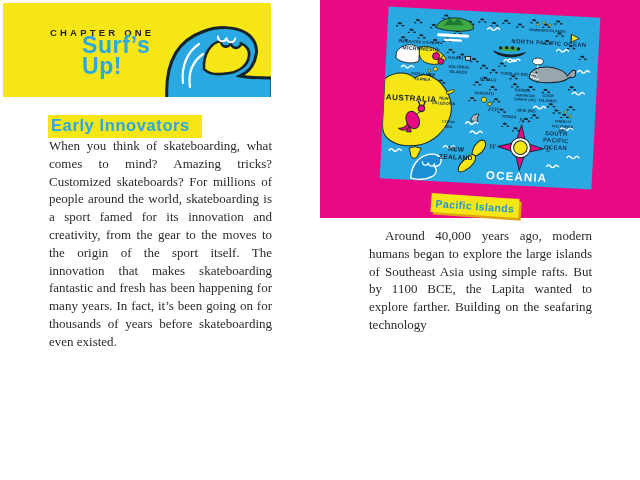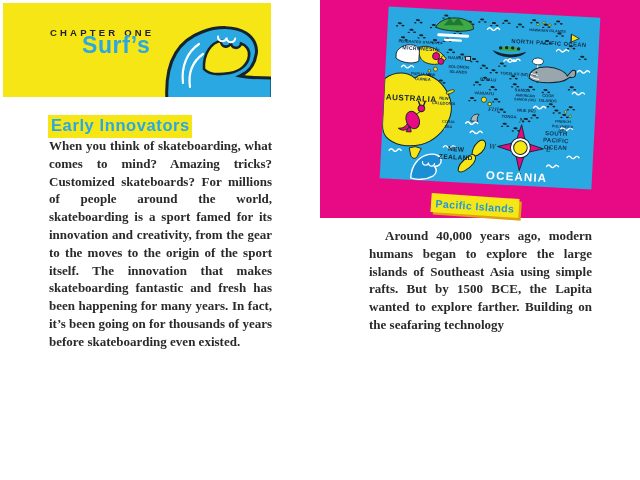--- a/index.html
+++ b/index.html
@@ -8,25 +8,25 @@
   
   .left-page{position:absolute;left:0;top:0;width:320px;height:480px;background:#fff;}
   .yellow-header{position:absolute;left:3px;top:3px;width:268px;height:94px;background:#F6E616;overflow:hidden;}
   .chapter-label{position:absolute;left:47px;top:24px;font-size:9.5px;font-weight:bold;
                  letter-spacing:3.2px;color:#222222;}
   .big-title{position:absolute;left:47px;top:32px;font-size:23px;line-height:21px;font-weight:bold;
              color:#29A8E1;letter-spacing:0.6px;margin-left:32px;}
   .wave-svg{position:absolute;right:0;bottom:0;width:114px;height:72px;display:block;}
   .section-heading{position:absolute;left:48px;top:115px;display:inline-block;background:#F6E616;
                    color:#29A8E1;font-size:16.5px;font-weight:bold;letter-spacing:0.6px;
-                   padding:1px 2px 3px 3px;}
+                   padding:1px 12px 3px 3px;}
   .body-text{position:absolute;left:49px;top:137px;width:223px;
              font-family:"Liberation Serif",serif;font-size:13px;line-height:17.8px;
              color:#2a2a2a;text-align:justify;}
-  .body-text p{margin:0;font-weight:bold;}
+  .body-text p{margin:0;}
   .body-text p.indent{text-indent:16px;}
   .page-footer{position:absolute;top:455px;font-size:7px;font-weight:bold;letter-spacing:1.3px;color:#232323;}
   .footer-left{left:33px;}
   .footer-left .num{margin-right:10px;}
   .footer-right{right:32px;}
   .footer-right .num{margin-left:10px;}
   
   .right-page{position:absolute;left:320px;top:0;width:320px;height:480px;background:#fff;}
   .magenta-block{position:absolute;left:0;top:0;width:320px;height:218px;background:#E70A84;}
   .map{position:absolute;left:64px;top:12px;width:212px;height:172px;background:#29A8E1;
@@ -47,20 +47,21 @@
 </head>
 <body>
 
 <div class="spread">
 
   <div class="left-page">
     <div class="yellow-header">
       <div class="chapter-label">CHAPTER ONE</div>
       <div class="big-title">
         <div>Surf’s</div>
+        <div>Up!</div>
       </div>
       <svg class="wave-svg" viewBox="0 0 112 72">
         <path d="M9,76 C7,46 14,18 44,7 C59,1 77,1 88,8 C96,13 100,22 98,30 C96,42 89,48 82,51 C91,53 100,53 114,53 L114,76 Z" fill="#29A8E1" stroke="#15232b" stroke-width="3"></path>
         <path d="M46,44 C45,28 54,17 63,16 a5,5 0 0 0 10,1.2 a5,5 0 0 0 10,1.2 C88,20 92,25 91,31 C90,40 82,46 72,48 C61,50 51,50 46,44 Z" fill="#F6E616" stroke="#15232b" stroke-width="2.6"></path>
         <path d="M60,11.5 a4.3,4.3 0 0 0 8.6,1 a4.3,4.3 0 0 0 8.6,1" fill="none" stroke="#ffffff" stroke-width="2" stroke-linecap="round"></path>
         <path d="M25,58 C23,42 29,27 41,19" fill="none" stroke="#ffffff" stroke-width="2.2" stroke-linecap="round"></path>
         <path d="M32,62 C30,48 34,37 45,29" fill="none" stroke="#ffffff" stroke-width="2.2" stroke-linecap="round"></path>
       </svg>
     </div>
 
@@ -286,21 +287,21 @@
       <div class="lbl" style="left:58px;top:110px;width:16px;font-size:3.8px;">CORAL
 SEA</div>
       <div class="lbl dark" style="left:2px;top:86px;width:40px;font-size:8px;letter-spacing:0.5px;text-align:left;">AUSTRALIA</div>
       <div class="lbl dark" style="left:52px;top:135px;width:46px;font-size:6.5px;letter-spacing:0.4px;">NEW ZEALAND</div>
       <div class="lbl white" style="left:106px;top:157px;width:58px;font-size:11.5px;letter-spacing:1.2px;">OCEANIA</div>
     </div>
 
     <div class="map-caption">Pacific Islands</div>
 
     <div class="body-text right-body">
-      <p class="indent">Around 40,000 years ago, modern humans began to explore the large islands of Southeast Asia using simple rafts. But by 1500 BCE, the Lapita wanted to explore farther. Building on the seafaring technology</p>
+      <p class="indent">Around 40,000 years ago, modern humans began to explore the large islands of Southeast Asia using simple rafts. But by 1100 BCE, the Lapita wanted to explore farther. Building on the seafaring technology</p>
     </div>
 
     <div class="page-footer footer-right">
       <span>SURF’S UP!</span><span class="num">17</span>
     </div>
   </div>
 
 </div>
 
 </body></html>

